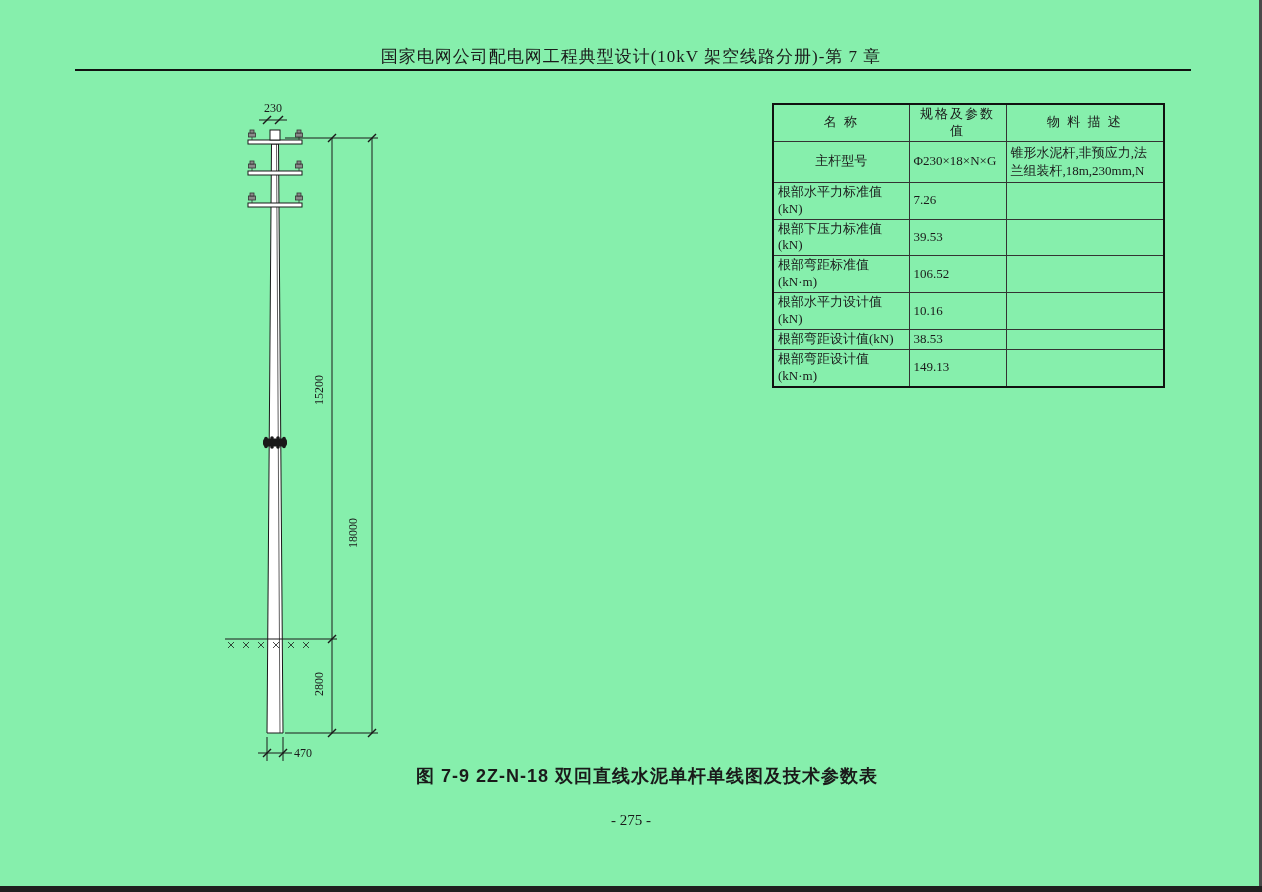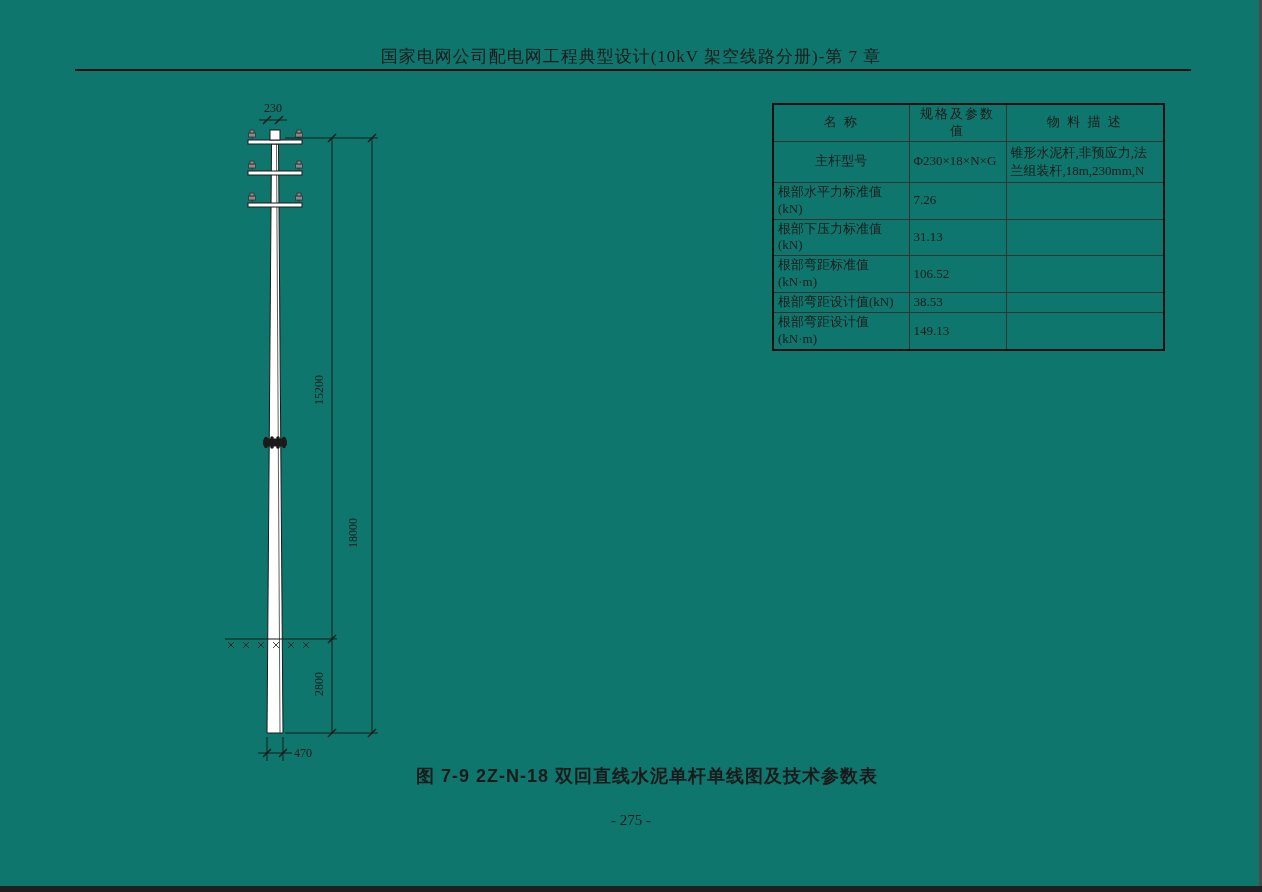--- a/index.html
+++ b/index.html
@@ -1,19 +1,19 @@
 <!DOCTYPE html>
 <html><head>
 <meta charset="utf-8">
 <style>
   html,body { margin:0; padding:0; background:#e8e8e8; }
   .page {
     position: relative;
     width: 1262px; height: 892px;
-    background: #0f766e;
+    background: #86efac;
     overflow: hidden;
     font-family: "Liberation Serif", "DejaVu Serif", serif;
     color: #1a1a1a;
   }
   .doc-header {
     position: absolute; top: 45px; left: 0; width: 1262px;
     text-align: center; font-size: 17px; letter-spacing: 1px;
   }
   .header-rule {
     position: absolute; top: 69px; left: 75px; width: 1116px; height: 2px;
@@ -96,26 +96,31 @@
       <td class="val">Φ230×18×N×G</td>
       <td class="desc">锥形水泥杆,非预应力,法兰组装杆,18m,230mm,N</td>
     </tr>
     <tr class="data">
       <td class="name-l">根部水平力标准值(kN)</td>
       <td class="val">7.26</td>
       <td class="desc"></td>
     </tr>
     <tr class="data">
       <td class="name-l">根部下压力标准值(kN)</td>
-      <td class="val">31.13</td>
+      <td class="val">39.53</td>
       <td class="desc"></td>
     </tr>
     <tr class="data">
       <td class="name-l">根部弯距标准值(kN·m)</td>
       <td class="val">106.52</td>
+      <td class="desc"></td>
+    </tr>
+    <tr class="data">
+      <td class="name-l">根部水平力设计值(kN)</td>
+      <td class="val">10.16</td>
       <td class="desc"></td>
     </tr>
     <tr class="data">
       <td class="name-l">根部弯距设计值(kN)</td>
       <td class="val">38.53</td>
       <td class="desc"></td>
     </tr>
     <tr class="data">
       <td class="name-l">根部弯距设计值(kN·m)</td>
       <td class="val">149.13</td>

